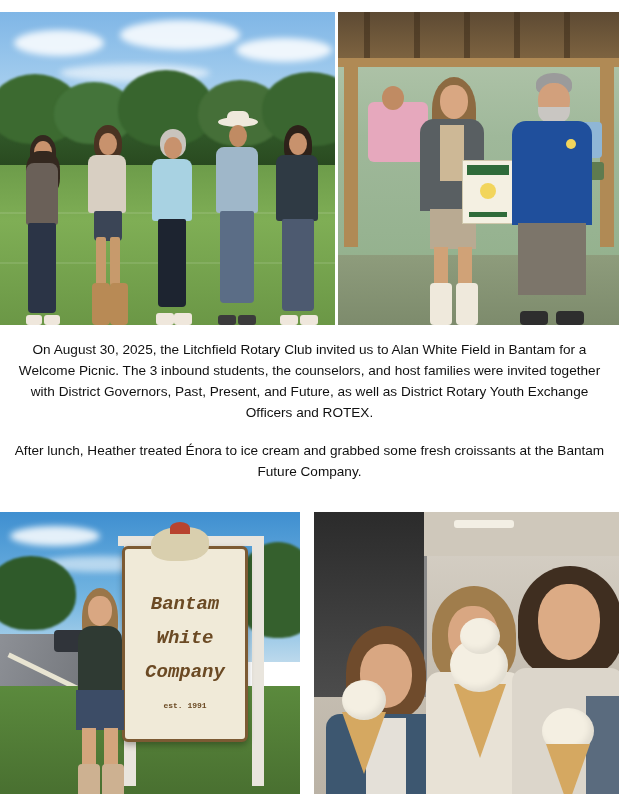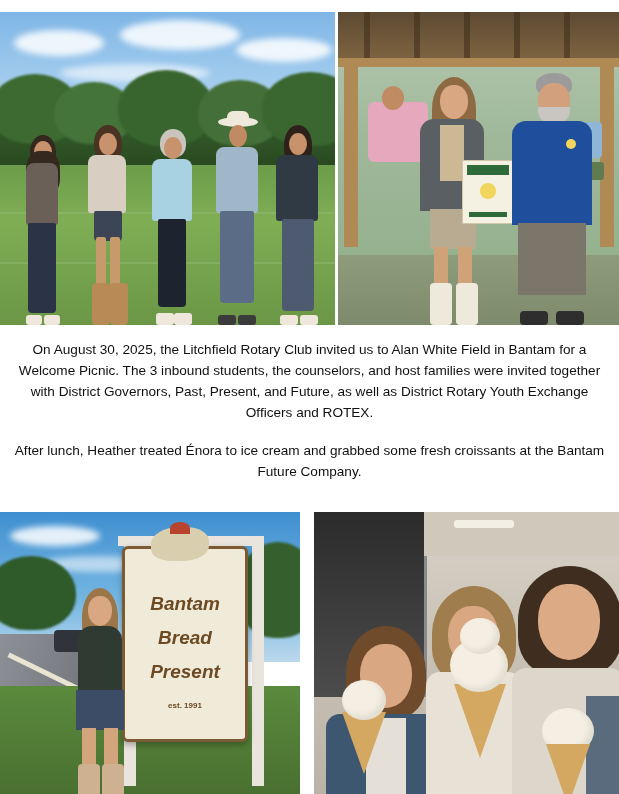--- a/index.html
+++ b/index.html
@@ -213,21 +213,21 @@
   .sign-post {
     position: absolute;
     width: 12px;
     background: #e9e5dd;
   }
   .sign-text {
     position: absolute;
     left: 0; right: 0;
     text-align: center;
     color: #6b4a24;
-    font-family: Liberation Sans, sans-serif;
+    font-family: Liberation Mono, monospace;
     font-style: italic;
     font-weight: bold;
   }
   .rooster {
     position: absolute;
     left: 148px; top: 12px;
     width: 62px; height: 40px;
     background: #d9cfae;
     border-radius: 50% 40% 45% 35%;
   }
@@ -426,22 +426,22 @@
       <div class="sign-grass"></div>
       <div style="position:absolute; left:54px; top:118px; width:44px; height:22px; background:#30343a; border-radius:4px;"></div>
 
       <div class="sign-post" style="left:124px; top:24px; height:250px;"></div>
       <div class="sign-post" style="left:252px; top:24px; height:250px;"></div>
       <div style="position:absolute; left:118px; top:24px; width:142px; height:10px; background:#e9e5dd;"></div>
 
       <div class="sign-board">
         <div class="rooster" style="left:26px; top:-22px; width:58px; height:34px;"></div>
         <div class="sign-text" style="top:44px; font-size:19px;">Bantam</div>
-        <div class="sign-text" style="top:78px; font-size:19px;">Bread</div>
-        <div class="sign-text" style="top:112px; font-size:19px;">Present</div>
+        <div class="sign-text" style="top:78px; font-size:19px;">White</div>
+        <div class="sign-text" style="top:112px; font-size:19px;">Company</div>
         <div class="sign-text" style="top:152px; font-size:8px; font-style:normal;">est. 1991</div>
       </div>
       <div class="rooster-comb" style="left:170px; top:10px;"></div>
 
       <div class="person" style="left:64px; width:72px; height:228px;">
         <div class="hairmass" style="left:18px; top:10px; width:36px; height:58px; background:#9a7649;"></div>
         <div class="face" style="left:24px; top:18px; width:24px; height:30px;"></div>
         <div class="shirt" style="left:14px; top:48px; width:44px; height:68px; background:#2f3a33;"></div>
         <div style="position:absolute; left:12px; top:112px; width:48px; height:40px; background:#3c4c66;"></div>
         <div style="position:absolute; left:18px; top:150px; width:14px; height:40px; background:#d3a57c;"></div>

